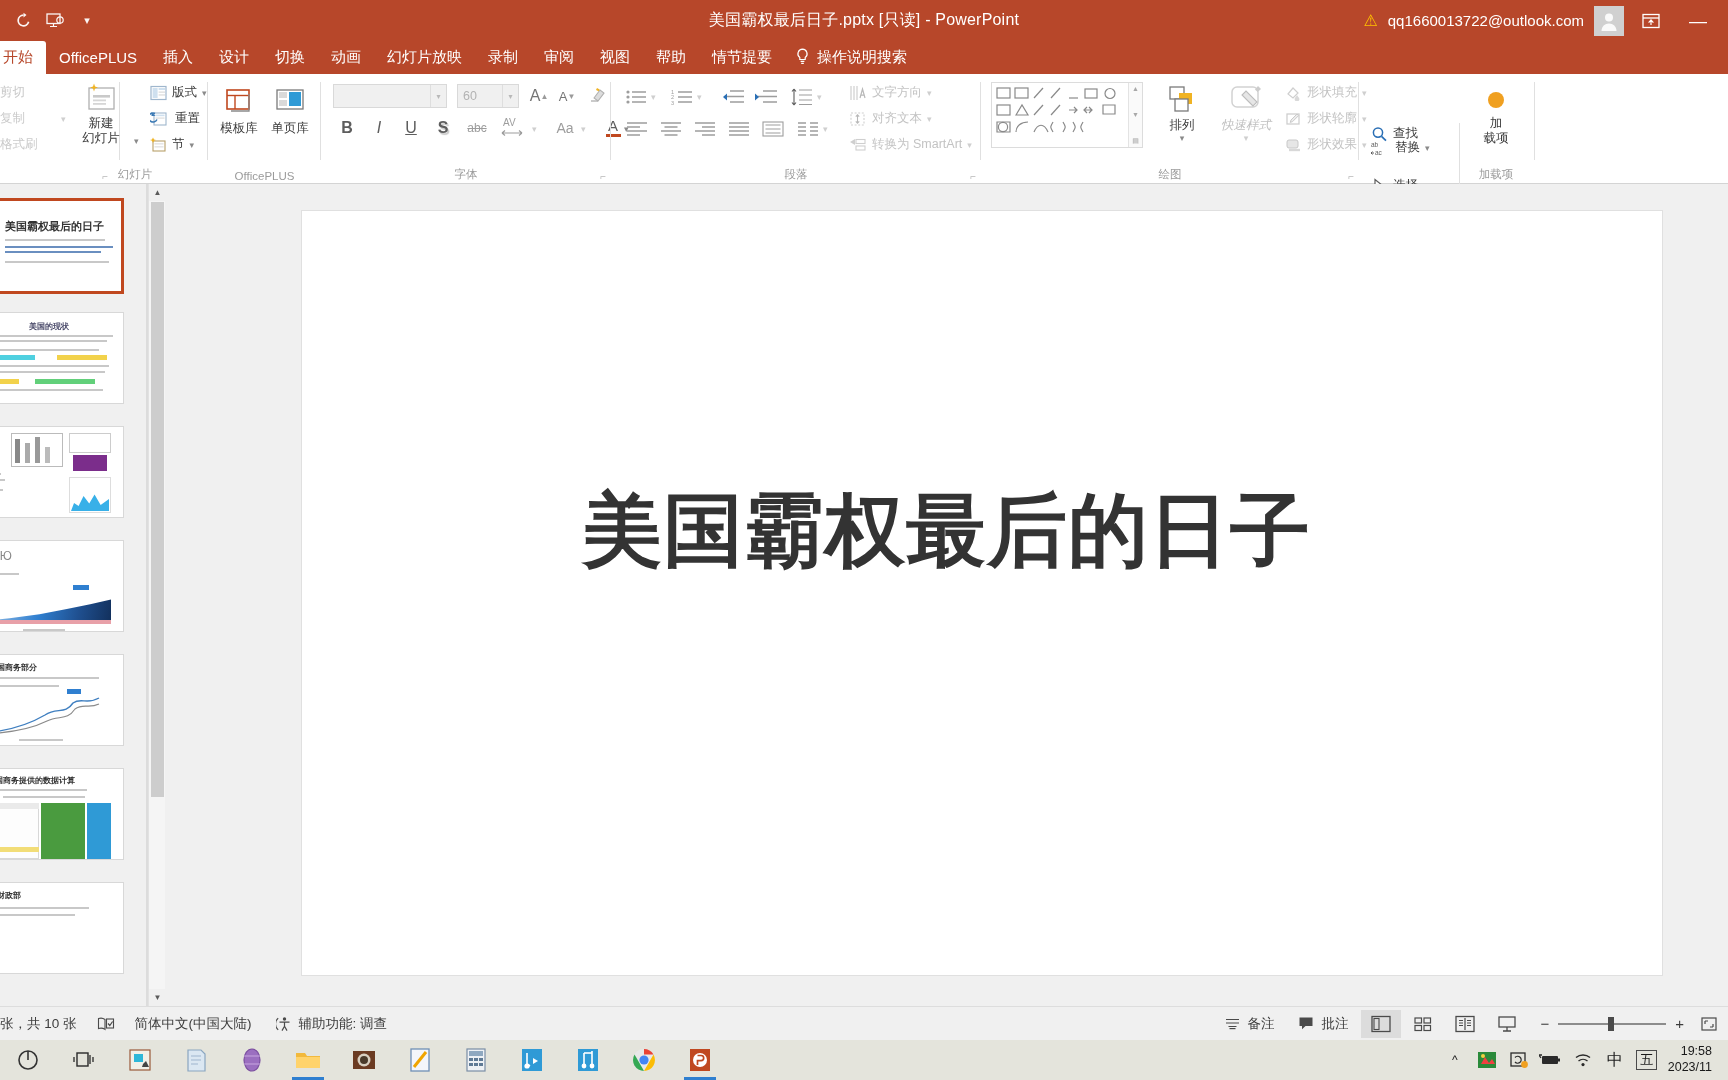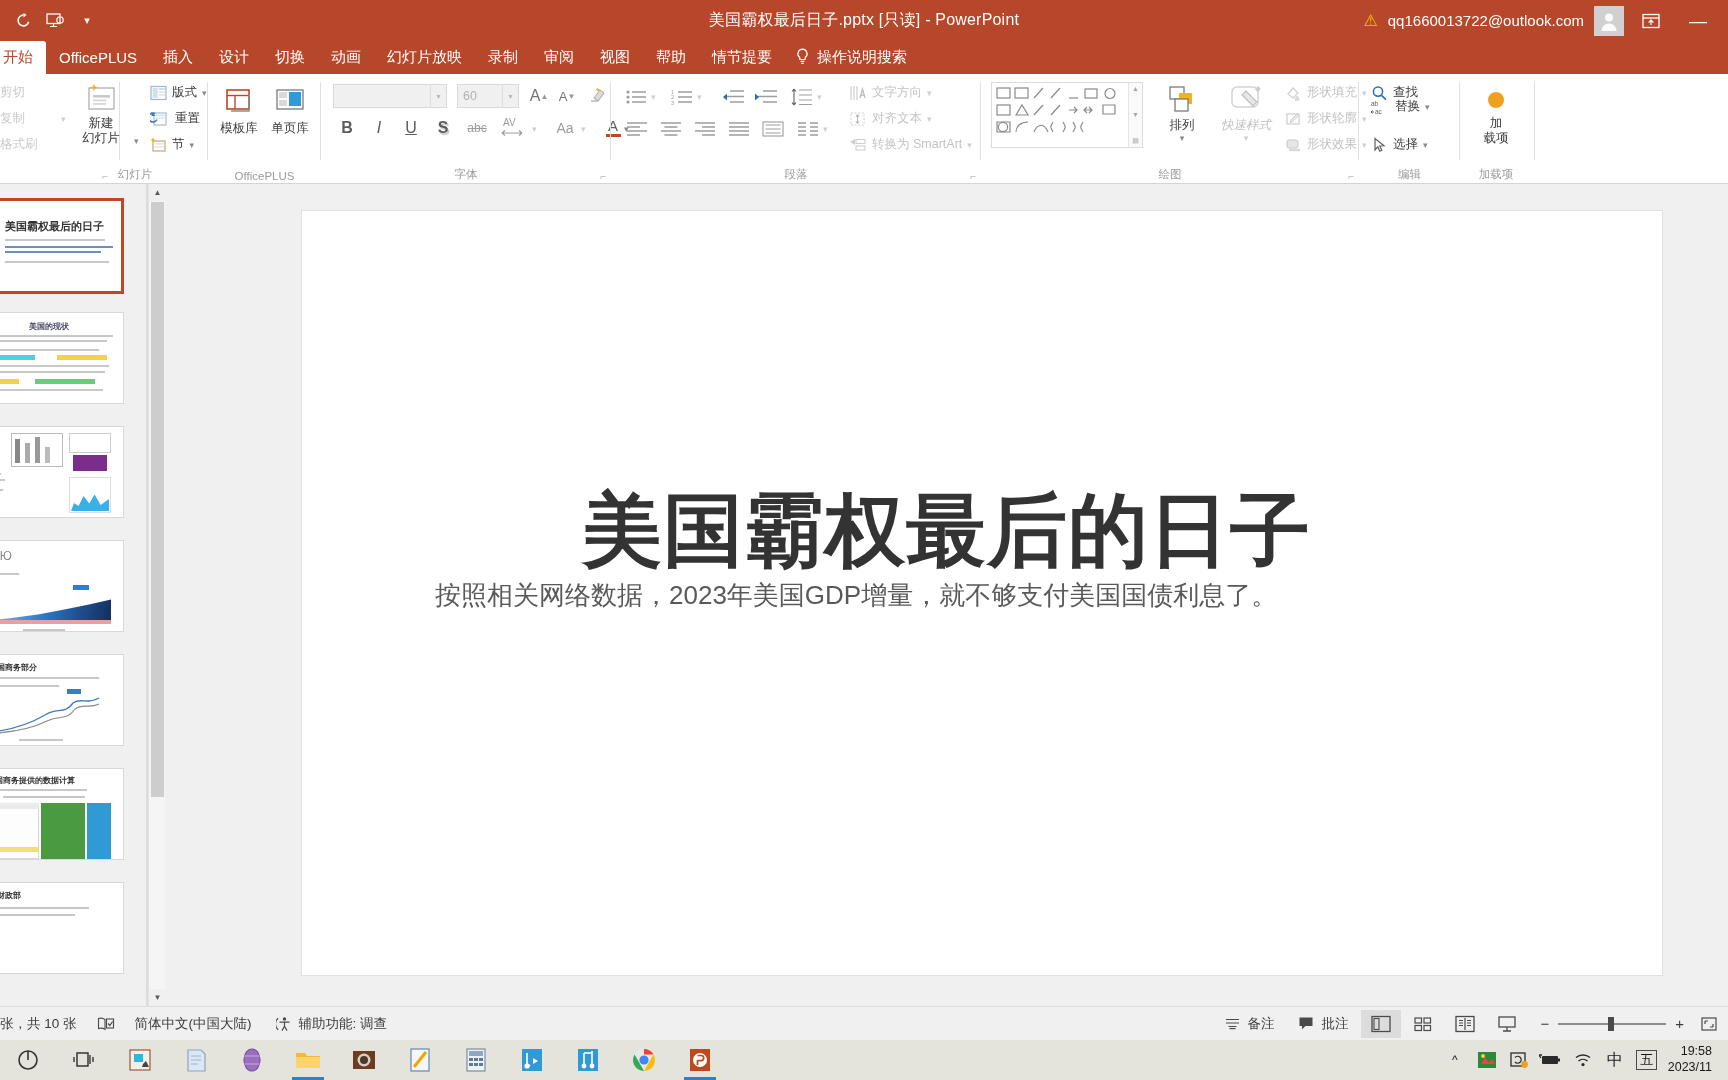--- a/index.html
+++ b/index.html
@@ -602,21 +602,21 @@
             <path d="M4 13h11" stroke="#d8d8d8" stroke-width="2.4"></path>
           </svg>
         <span>形状效果</span>
         <span class="chev dim">▾</span>
       </div>
       <div class="grp-label">绘图</div>
       <div class="dlg-launcher">⌐</div>
       <div class="sep"></div>
     </div>
 
-    <div class="grp" style="left:1359px; width:101px;">
+    <div class="grp" style="left:1359px; width:101px;margin-top:41px;">
       <div class="smallrow" style="position:absolute; left:12px; top:10px;">
         <svg width="17" height="16" viewBox="0 0 17 16">
             <circle cx="7" cy="6.6" r="4.6" fill="none" stroke="#2a6fb5" stroke-width="1.5"></circle>
             <path d="M10.5 10.3 15 14.6" stroke="#2a6fb5" stroke-width="1.7"></path>
           </svg>
         <span>查找</span>
       </div>
       <div class="smallrow" style="position:absolute; left:12px; top:24px;">
         <svg width="19" height="16" viewBox="0 0 19 16">
             <text x="0" y="7" font-size="6.5" fill="#5d5d5d" font-family="sans-serif">ab</text>
@@ -732,21 +732,20 @@
     <div class="tscroll">
       <div class="tscroll-btn" style="top:0;">▲</div>
       <div class="tscroll-thumb"></div>
       <div class="tscroll-btn" style="top:805px;">▼</div>
     </div>
 
     <div class="slidestage">
       <div class="slide">
         <div class="slide-title">美国霸权最后的日子</div>
         <div class="slide-body">
-          <p>按照相关网络数据，2023年美国GDP增量，就不够支付美国国债利息了。</p>
         </div>
       </div>
     </div>
   </div>
 
   <div class="statusbar">
     <div class="sb-item" style="padding-left:0;">
       <span>张，共 10 张</span>
     </div>
     <div class="sb-item" style="padding:0 8px;">

